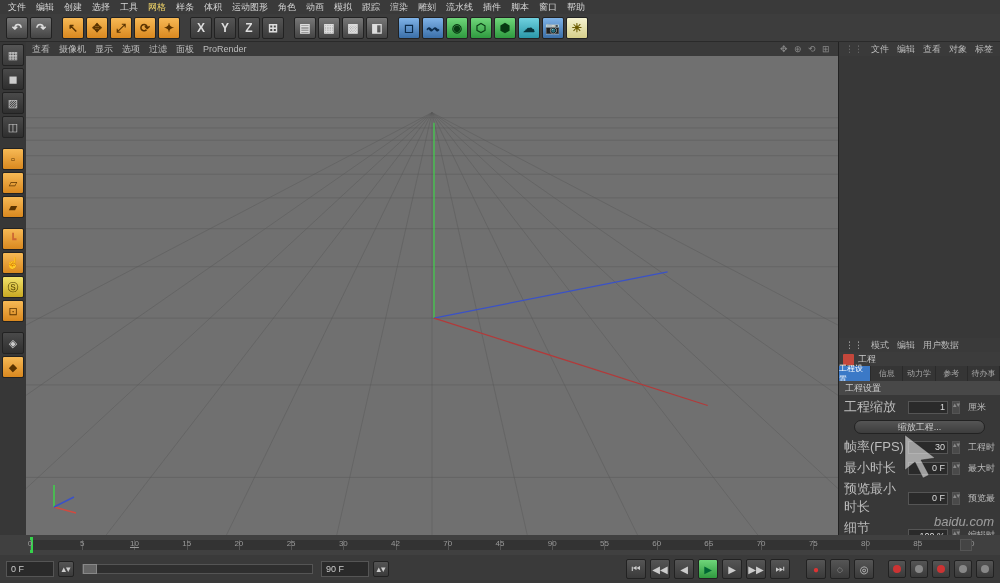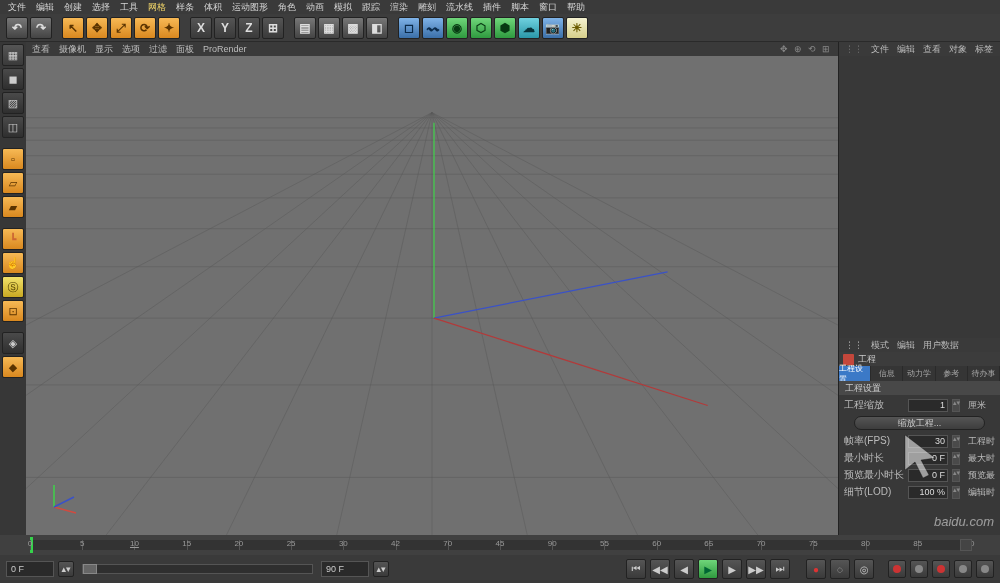--- a/index.html
+++ b/index.html
@@ -48,21 +48,21 @@
 .rp-mid-tabs { height:14px; background:#3a3a3a; display:flex; align-items:center; gap:8px; padding-left:6px; }
 .rp-mid-tabs span { color:#bbb; font-size:9px; }
 .rp-proj-row { height:14px; background:#3c3c3c; display:flex; align-items:center; padding-left:4px; gap:4px; }
 .rp-proj-row .ico { width:11px; height:11px; background:#c4473b; border-radius:1px; }
 .rp-tabs2 { height:15px; display:flex; background:#353535; }
 .rp-tabs2 span { flex:1; font-size:8px; color:#aaa; display:flex; align-items:center; justify-content:center; border-right:1px solid #2a2a2a; cursor:pointer; }
 .rp-tabs2 span.active { background:#3b79c7; color:#fff; }
 .rp-header { height:14px; background:#484848; color:#ccc; font-size:9px; padding-left:6px; display:flex; align-items:center; }
 .rp-body { background:#383838; padding:3px 5px; display:flex; flex-direction:column; gap:3px; position:relative; flex:0 0 auto; height:140px; }
 .rp-field { display:flex; align-items:center; gap:4px; }
-.rp-field label { width:60px; color:#bbb; font-size:10px; }
+.rp-field label { width:60px; color:#bbb; font-size:13px; }
 .rp-field input { width:40px; height:13px; background:#2a2a2a; border:1px solid #555; color:#ddd; font-size:9px; text-align:right; padding-right:2px; }
 .rp-field .spin { width:8px; height:13px; background:#4a4a4a; border:1px solid #555; font-size:7px; text-align:center; line-height:5px; color:#888; }
 .rp-field .trail { color:#bbb; font-size:9px; margin-left:4px; }
 .rp-btn-wide { height:14px; background:linear-gradient(#555,#3d3d3d); border:1px solid #222; border-radius:7px; color:#ccc; font-size:9px; display:flex; align-items:center; justify-content:center; margin:1px 10px; }
 .watermark { position:absolute; right:6px; bottom:6px; color:rgba(255,255,255,0.5); font-size:13px; font-style:italic; pointer-events:none; }
 .cursor-mark { position:absolute; right:45px; bottom:45px; pointer-events:none; }
 
 
 .bottom { height:48px; background:#3a3a3a; display:flex; flex-direction:column; }
 .timeline { height:20px; background:#404040; display:flex; align-items:center; position:relative; padding:0 30px; }

